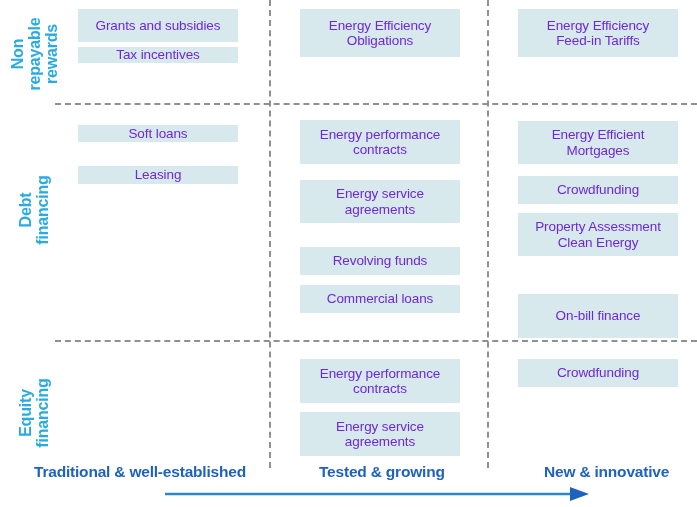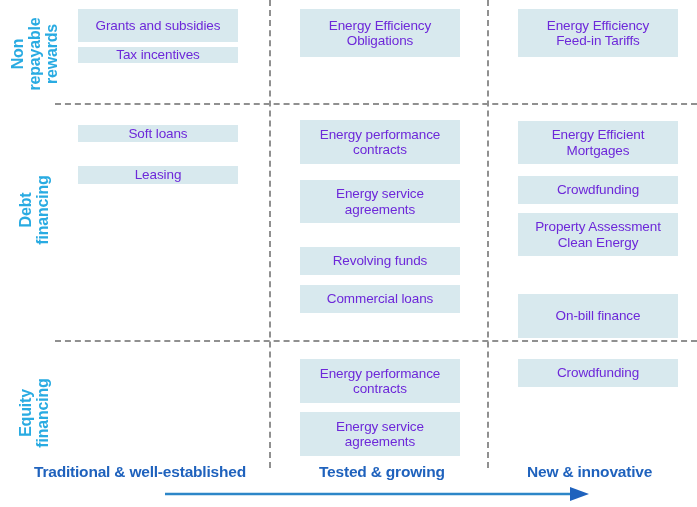--- a/index.html
+++ b/index.html
@@ -123,21 +123,21 @@
 
   <div class="box" style="left:300px; top:359px; width:160px; height:44px; white-space:pre-line;">Energy performance
 contracts</div>
   <div class="box" style="left:300px; top:412px; width:160px; height:44px; white-space:pre-line;">Energy service
 agreements</div>
 
   <div class="box" style="left:518px; top:359px; width:160px; height:28px;">Crowdfunding</div>
 
   <div class="collabel" style="left:34px; top:463px;">Traditional &amp; well-established</div>
   <div class="collabel" style="left:319px; top:463px;">Tested &amp; growing</div>
-  <div class="collabel" style="left:527px; top:463px;">New &amp; innovative</div>
+  <div class="collabel" style="left:544px; top:463px;">New &amp; innovative</div>
 
   <div id="arrow-wrap">
     <svg width="425" height="20" viewBox="0 0 425 20" aria-hidden="true">
       <line x1="0" y1="10" x2="408" y2="10" stroke="#2c86c8" stroke-width="2.6"></line>
       <polygon points="405,3 424,10 405,17" fill="#1f62bd"></polygon>
     </svg>
   </div>
 
 </div>
 

